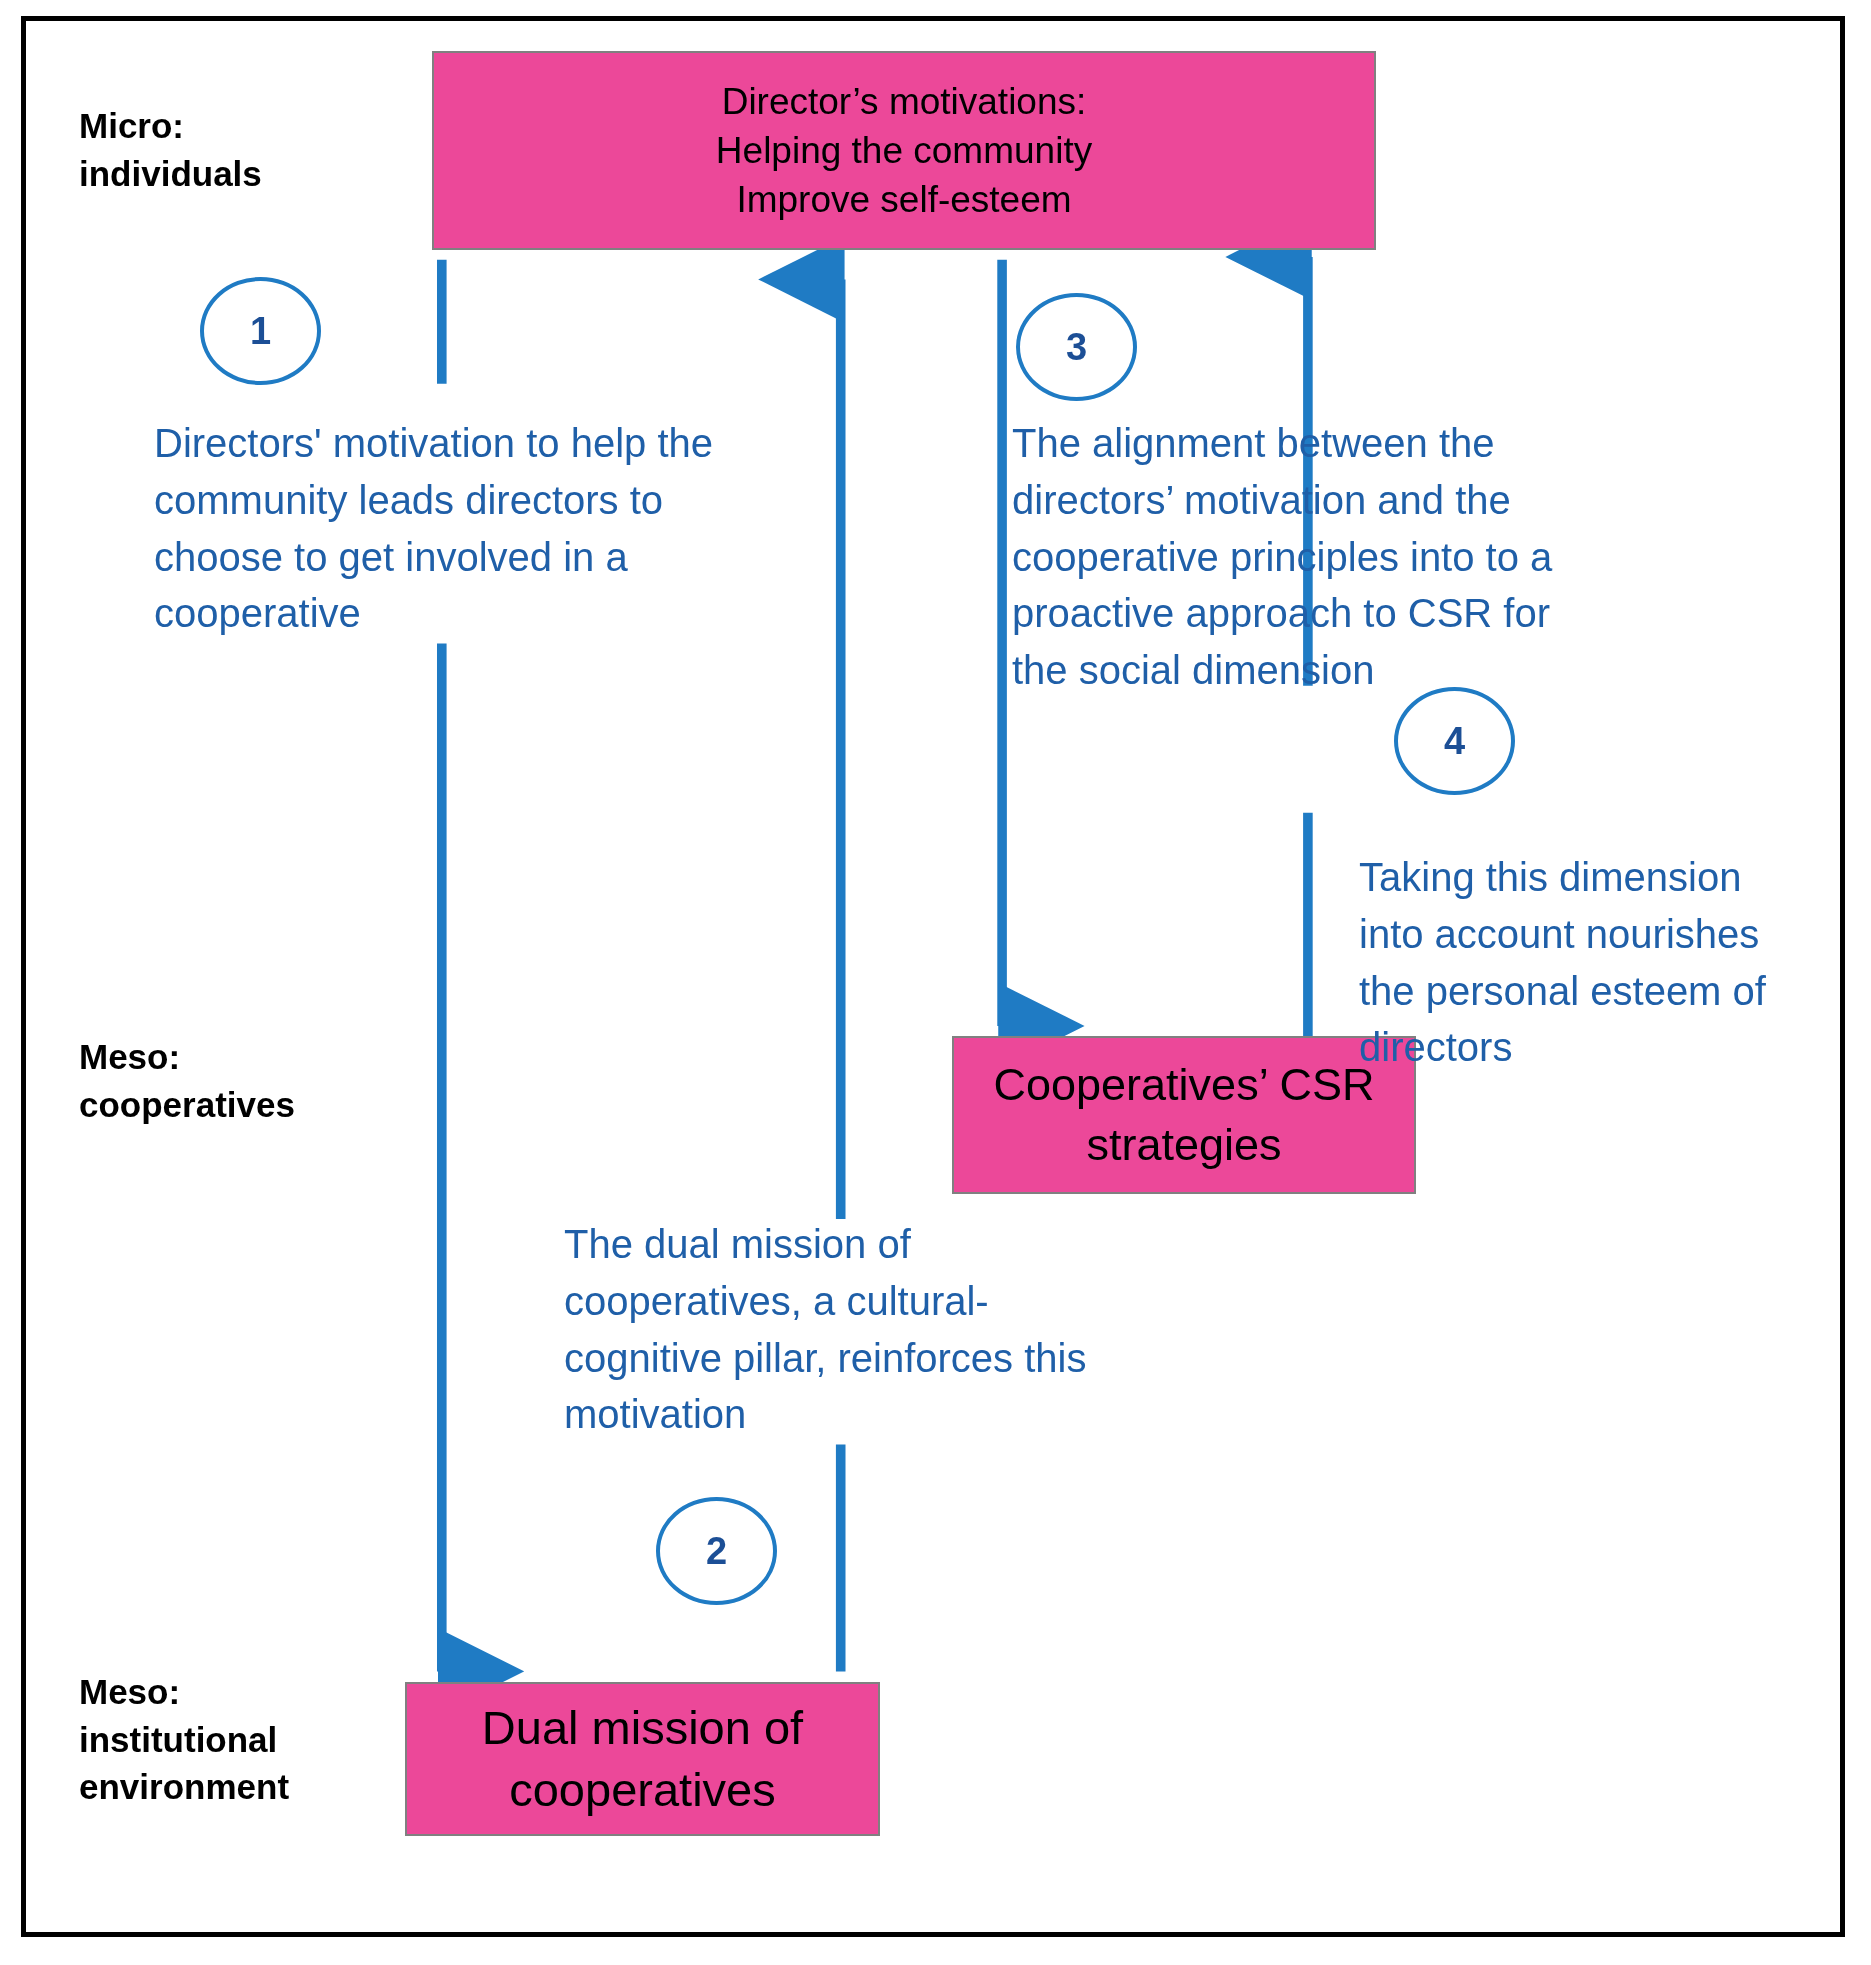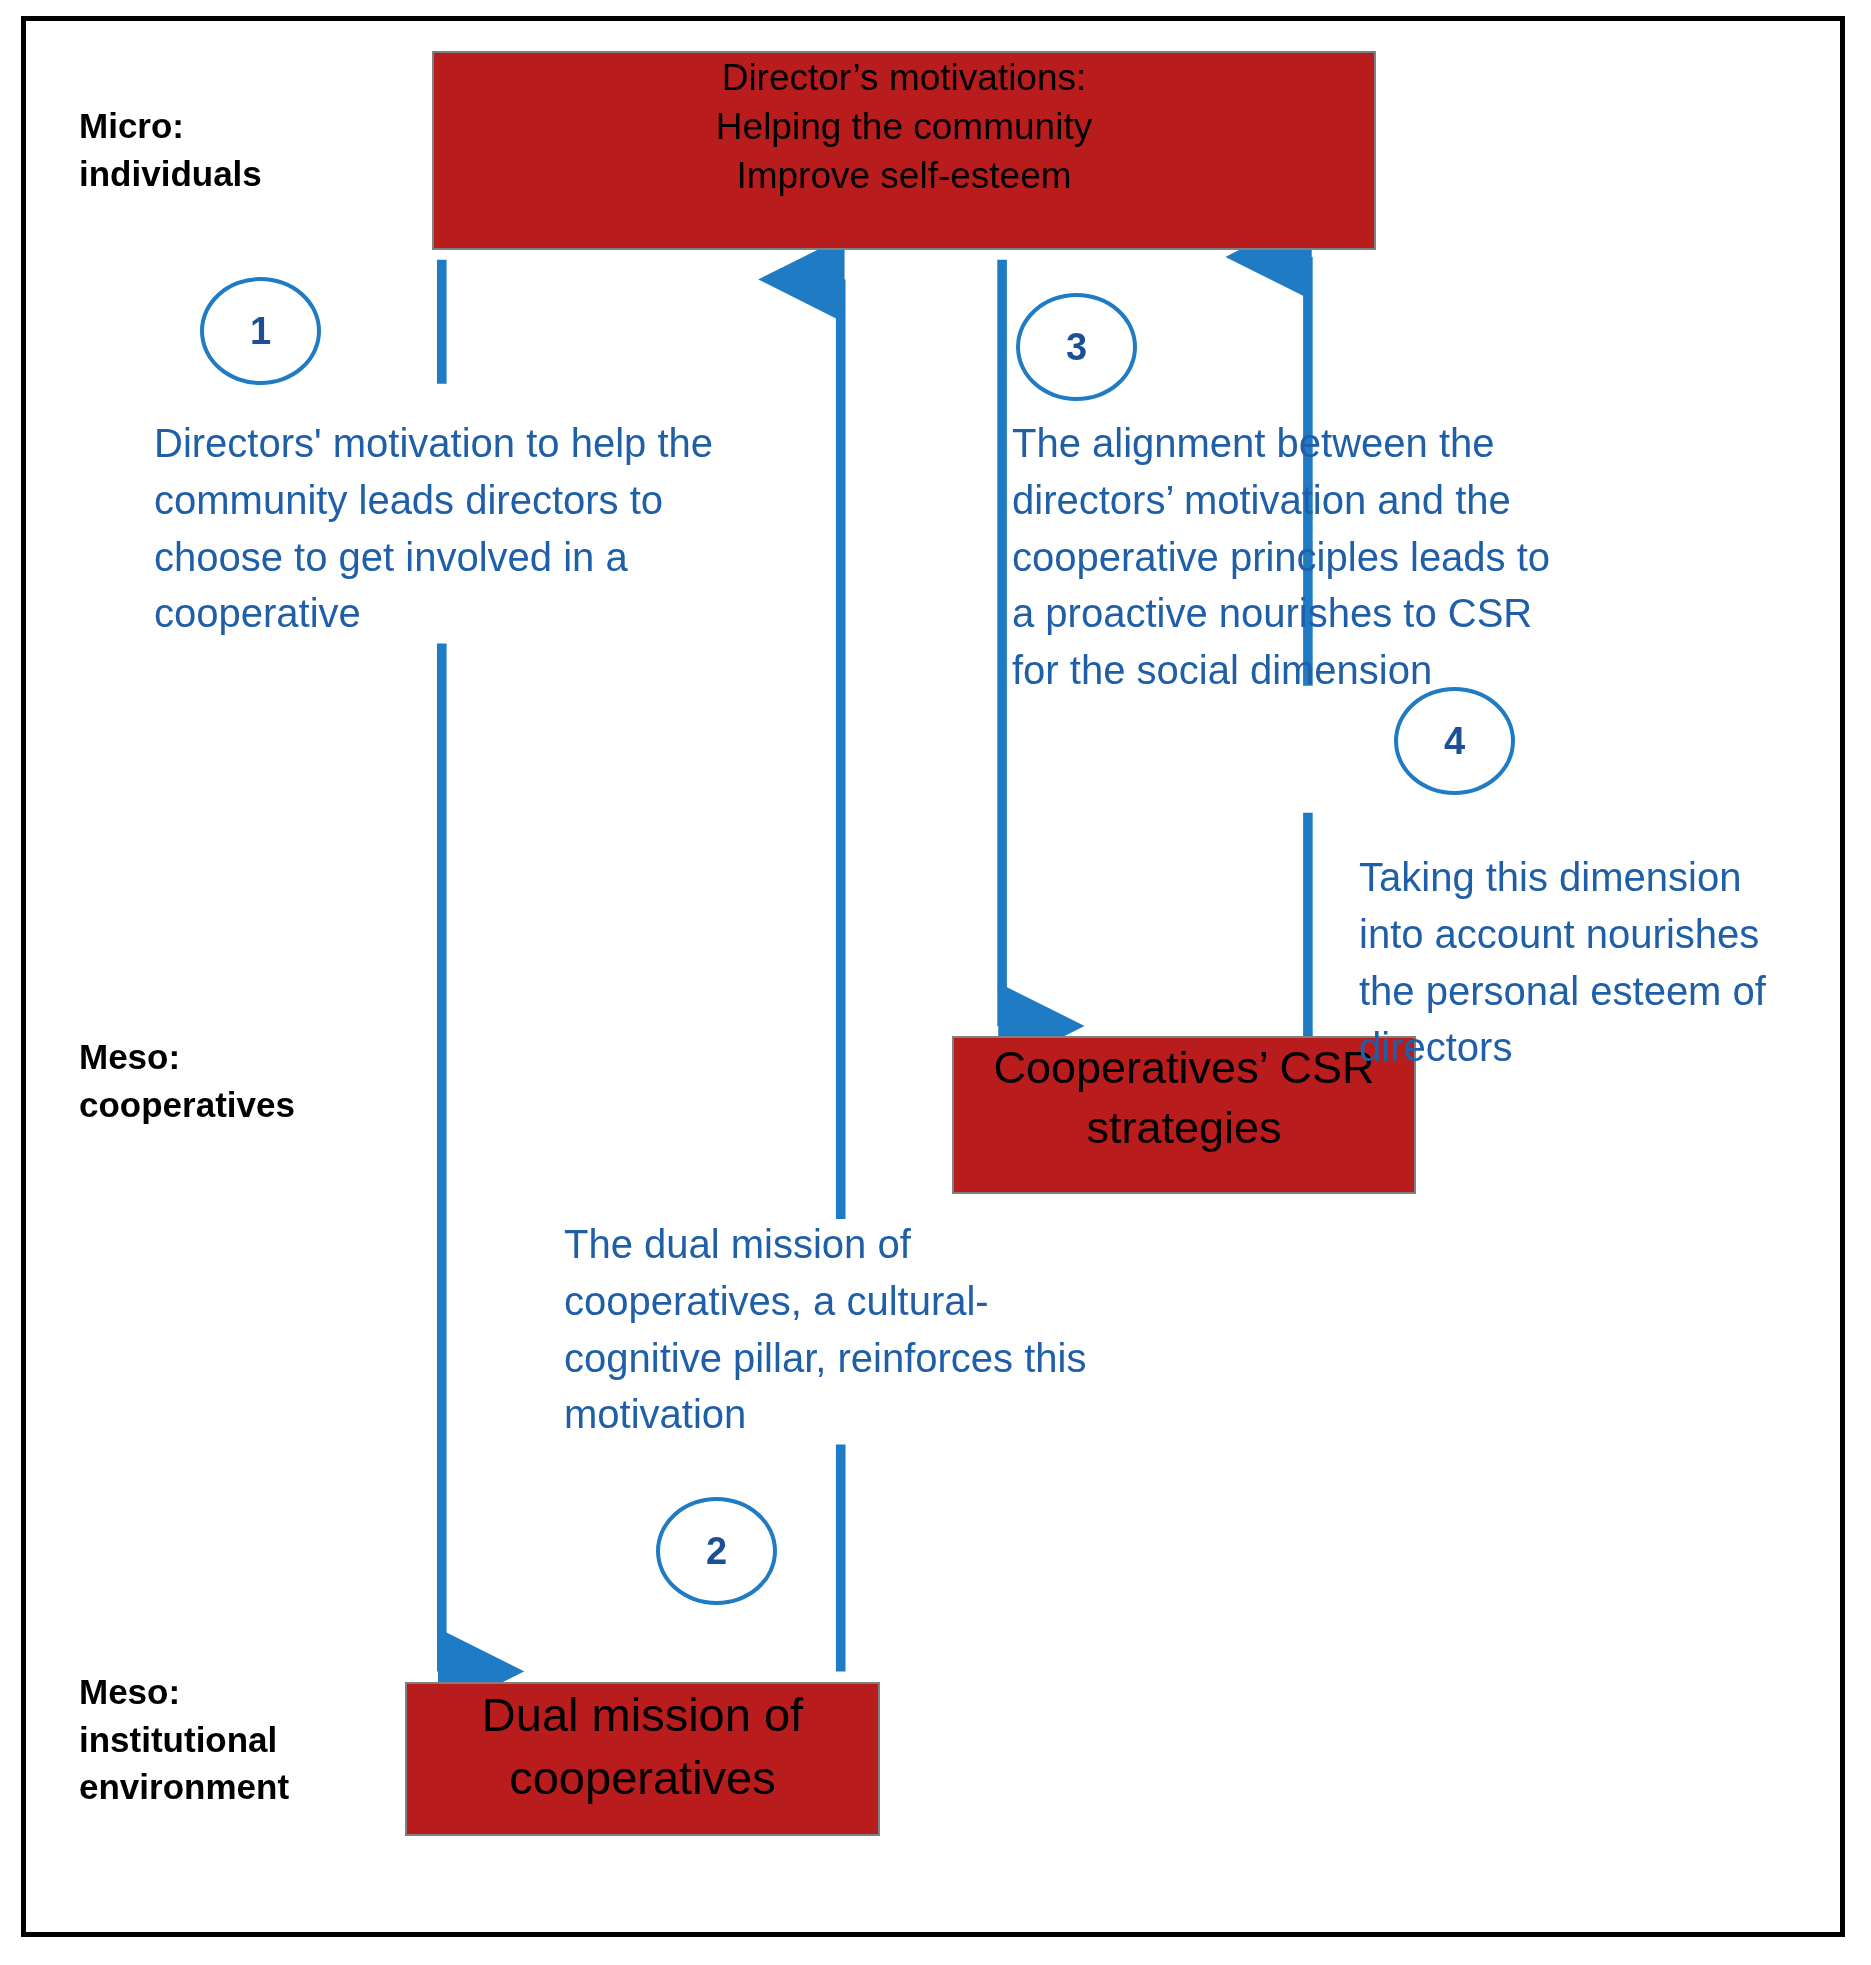--- a/index.html
+++ b/index.html
@@ -33,23 +33,24 @@
     left: 0;
     top: 0;
     width: 1871px;
     height: 1965px;
     pointer-events: none;
   }
   
   .node-box {
     position: absolute;
     box-sizing: border-box;
-    background: #b91c1c;
+    background: #ec4899;
     border: 2.8px solid #808080;
     display: flex;
+    align-items: center;
     justify-content: center;
     text-align: center;
     color: #000000;
     line-height: 1.33;
   }
   #box-director {
     left: 432px;
     top: 51px;
     width: 944px;
     height: 199px;
@@ -192,18 +193,18 @@
   </div>
 
   <div class="num-circle" id="circle-4">
     <span>4</span>
   </div>
 
   <div class="annot" id="annot-1">Directors' motivation to help the community leads directors to choose to get involved in a cooperative</div>
 
   <div class="annot" id="annot-2">The dual mission of cooperatives, a cultural-cognitive pillar, reinforces this motivation</div>
 
-  <div class="annot" id="annot-3">The alignment between the directors’ motivation and the cooperative principles leads to a proactive nourishes to CSR for the social dimension</div>
+  <div class="annot" id="annot-3">The alignment between the directors’ motivation and the cooperative principles into to a proactive approach to CSR for the social dimension</div>
 
   <div class="annot" id="annot-4">Taking this dimension into account nourishes the personal esteem of directors</div>
 
 </div>
 
 
 </body></html>

